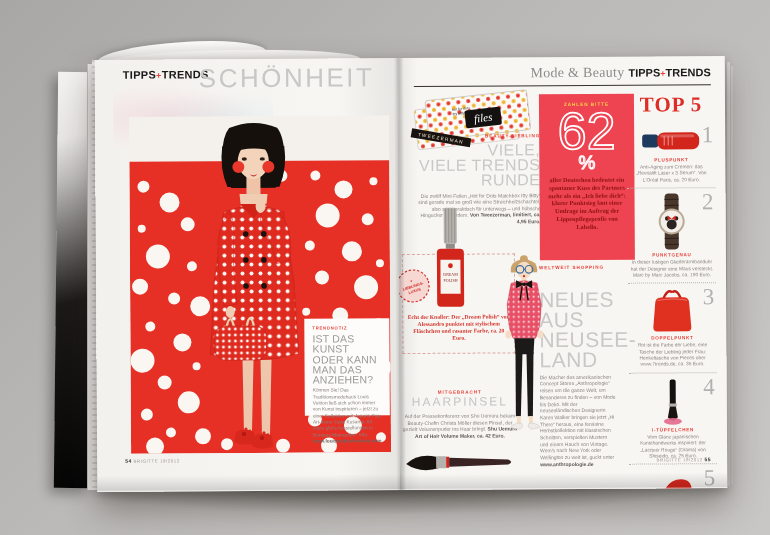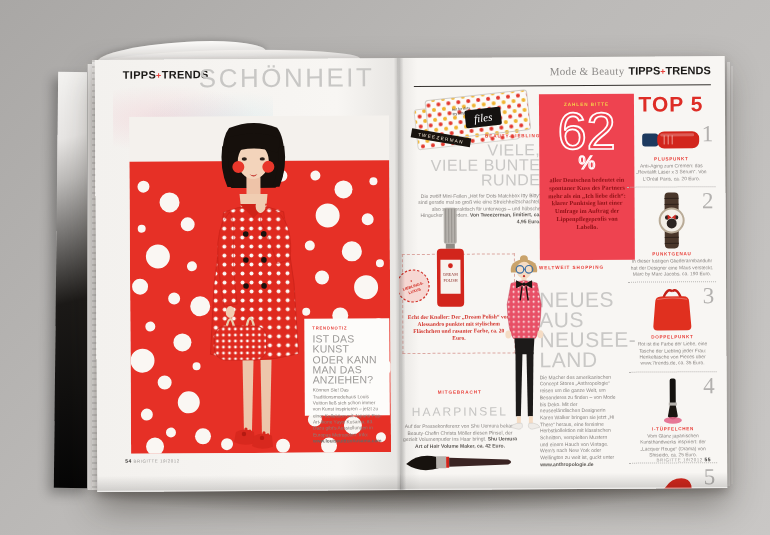--- a/index.html
+++ b/index.html
@@ -45,21 +45,21 @@
   .note-label{font-size:4.2px;font-weight:bold;color:#e8403a;letter-spacing:.8px;}
   .note-head{margin-top:3px;font-size:10.5px;line-height:.98;color:#9b9997;letter-spacing:.2px;white-space:pre-line;}
   .note-body{margin-top:3px;font-size:4.8px;line-height:1.32;color:#85817d;}
   .note-body b{color:#6b6763;}
   .pfoot{position:absolute;font-size:4.5px;color:#9a9896;letter-spacing:.5px;}
   .pfoot b{color:#3a3836;font-size:5px;}
   .lp-foot{left:28px;top:398px;}
   .rp-foot{right:16px;top:400px;}
   
   .rp-kicker{position:absolute;right:14px;top:8px;font-size:11px;font-weight:bold;color:#1c1a18;text-align:right;}
-  .rp-kicker .cat{font-family:"Liberation Serif",serif;font-weight:normal;font-size:11px;color:#8d8b89;margin-right:4px;letter-spacing:.3px;padding-left:12px;}
+  .rp-kicker .cat{font-family:"Liberation Serif",serif;font-weight:normal;font-size:14px;color:#8d8b89;margin-right:4px;letter-spacing:.3px;padding-left:12px;}
   .rp-kicker .plus{color:#e8403a;font-size:9px;}
   .rp-rule{position:absolute;left:16px;right:14px;top:28px;border-top:1px solid #35322f;}
   .files-art{position:absolute;left:10px;top:30px;}
   .col-beauty{position:absolute;left:14px;top:76px;width:128px;text-align:right;}
   .red-label{font-size:4.6px;font-weight:bold;color:#e8403a;letter-spacing:.9px;}
   .gray-head{font-size:16px;line-height:.95;color:#c9c8c6;letter-spacing:.5px;white-space:pre-line;margin-top:4px;}
   .small-body{font-size:5px;line-height:1.32;color:#8a8683;margin-top:4px;}
   .small-body b,.credit{color:#5e5a56;}
   .stat{position:absolute;left:141px;top:37px;width:95px;height:166px;background:#ee4350;
     text-align:center;box-sizing:border-box;padding:8px 8px 0 8px;}
@@ -69,28 +69,28 @@
   .stat-pct{font-size:19px;line-height:1;color:#fff;-webkit-text-fill-color:transparent;-webkit-text-stroke:1.1px #fff;}
   .stat-body{font-family:"Liberation Serif",serif;font-weight:bold;font-size:6.2px;line-height:1.25;
     color:#8e1216;margin-top:4px;}
   .dash-box{position:absolute;left:3px;top:196px;width:113px;height:100px;border:1px dashed #dba8a2;
     box-sizing:border-box;}
   .polish-art{position:absolute;left:30px;top:148px;z-index:4;}
   .badge{position:absolute;left:-6px;top:208px;z-index:5;}
   .polish-text{position:absolute;left:8px;top:256px;width:103px;text-align:center;z-index:4;
     font-family:"Liberation Serif",serif;font-weight:bold;font-size:5.6px;line-height:1.25;color:#d2342c;}
   .mitgebracht{position:absolute;left:2px;top:332px;width:116px;text-align:center;}
-  .mg-head{font-size:12px;color:#c5c4c2;letter-spacing:2px;margin-top:10px;}
+  .mg-head{font-size:12px;color:#c5c4c2;letter-spacing:2px;margin-top:0;}
   .brush-art{position:absolute;left:4px;top:392px;}
   .illu{position:absolute;left:92px;top:197px;z-index:6;}
   .shopping{position:absolute;left:140px;top:208px;width:76px;}
   .shop-head{font-size:21px;line-height:.95;color:#c9c8c6;letter-spacing:.5px;white-space:pre-line;margin-top:20px;}
   .shop-body{font-size:5px;line-height:1.34;color:#8a8683;margin-top:4px;}
   .t5{position:absolute;left:229px;top:36px;width:88px;}
-  .t5-title{font-family:Liberation Sans, sans-serif;font-weight:bold;font-size:21px;color:#de2d26;
+  .t5-title{font-family:Liberation Serif, serif;font-weight:bold;font-size:21px;color:#de2d26;
     text-align:center;letter-spacing:1px;}
   .t5i{position:relative;text-align:center;padding-top:4px;margin-top:4px;}
   .t5i + .t5i{border-top:1px dotted #b7b5b3;}
   .t5-art{position:relative;height:var(--h);}
   .t5-num{position:absolute;right:2px;top:-2px;font-family:"Liberation Serif",serif;
     font-size:23px;color:#b3b1af;line-height:1;}
   .t5-label{font-size:4.6px;font-weight:bold;color:#e8403a;letter-spacing:.7px;margin-top:2px;}
   .t5-body{font-size:4.9px;line-height:1.3;color:#8a8683;margin-top:2px;padding:0 2px;}
 </style>
 </head>
@@ -250,21 +250,21 @@
           <g transform="rotate(16 32 46)">
             <rect x="2" y="42" width="60" height="9" fill="#19140f"></rect>
             <text x="32" y="48.5" font-size="4.6" letter-spacing="1.4" fill="#f3e8d8" text-anchor="middle">TWEEZERMAN</text>
           </g>
         </g>
       </svg>
 
       <div class="col-beauty">
         <div class="red-label">BEAUTY-LIEBLING</div>
         <div class="gray-head">VIELE,
-VIELE BUNTE
+VIELE TRENDS
 RUNDE</div>
         <div class="small-body"><span>Die zwölf Mini-Feilen „Hot for Dots Matchbox Itty Bitty“ sind gerade mal so groß wie eine Streichholzschachtel, also superpraktisch für unterwegs – und hübsche Hingucker außerdem. </span><b class="credit">Von Tweezerman, limitiert, ca. 4,95 Euro.</b></div>
       </div>
 
       <div class="stat">
         <div class="stat-label">ZAHLEN BITTE</div>
         <div class="stat-num">62</div>
         <div class="stat-pct">%</div>
         <div class="stat-body">aller Deutschen bedeutet ein spontaner Kuss des Partners mehr als ein „Ich liebe dich“: klarer Punktsieg laut einer Umfrage im Auftrag der Lippenpflegeprofis von Labello.</div>
       </div>

